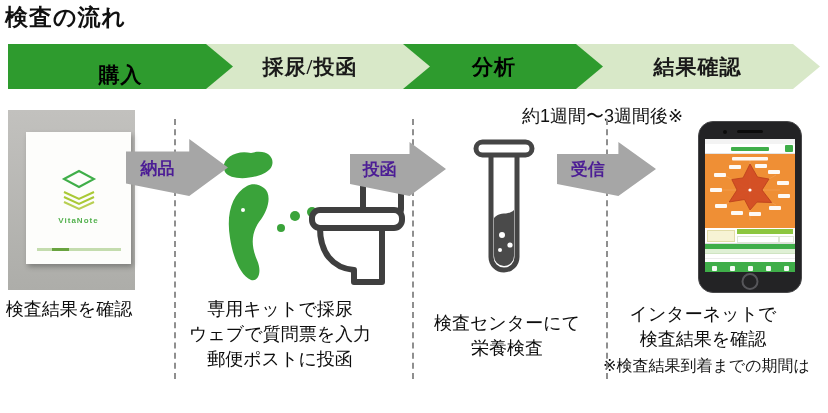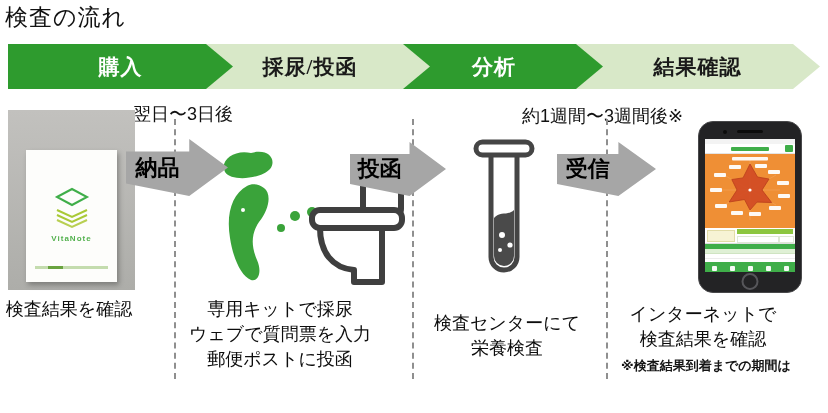--- a/index.html
+++ b/index.html
@@ -1,50 +1,50 @@
 <!DOCTYPE html>
 <html><head>
 <meta charset="utf-8">
 <style>
   html,body{margin:0;padding:0;background:#fff;}
   body{font-family:"Liberation Sans","DejaVu Sans",sans-serif;color:#111;}
   .canvas{position:relative;width:828px;height:413px;background:#fff;overflow:hidden;}
 
-  .page-title{position:absolute;left:5px;top:2px;font-size:23px;font-weight:400;letter-spacing:1px;}
+  .page-title{position:absolute;left:5px;top:2px;font-size:23px;font-weight:700;letter-spacing:1px;}
 
   
   .chev{position:absolute;top:44px;height:45px;display:flex;align-items:center;justify-content:center;
         font-size:21px;font-weight:700;letter-spacing:1px;
         clip-path:polygon(0 0, calc(100% - 27px) 0, 100% 50%, calc(100% - 27px) 100%, 0 100%);}
-  .s1{left:8px;width:225px;background:#2e9b2e;color:#ffffff;z-index:4;}
+  .s1{left:8px;width:225px;background:#2e9b2e;color:#000000;z-index:4;align-items:flex-end;}
   .s2{left:190px;width:240px;background:#d8e8c8;color:#1a1a1a;z-index:3;font-family:Liberation Serif, serif;}
-  .s3{left:385px;width:218px;background:#2e9b2e;color:#ffffff;z-index:2;}
+  .s3{left:385px;width:218px;background:#2e9b2e;color:#000000;z-index:2;}
   .s4{left:575px;width:245px;background:#d8e8c8;color:#1a1a1a;z-index:1;}
 
   .time-label{position:absolute;font-size:18px;font-weight:500;color:#111;white-space:nowrap;}
   .t1{left:133px;top:102px;}
   .t2{left:522px;top:104px;}
 
   .vdash{position:absolute;top:119px;height:260px;width:0;border-left:2px dashed #8f8f8f;z-index:1;}
   .d1{left:174px;} .d2{left:412px;} .d3{left:606px;}
 
   
   .garrow{position:absolute;background:#a6a6a6;z-index:5;
           clip-path:polygon(0 22%,62% 22%,62% 0,100% 50%,62% 100%,0 78%);}
   .a1{left:126px;top:139px;width:102px;height:57px;}
   .a2{left:350px;top:142px;width:96px;height:54px;}
   .a3{left:557px;top:142px;width:99px;height:54px;}
   .alabel{position:absolute;left:31%;top:50%;transform:translate(-50%,-50%);
-          color:#000000;font-size:22px;font-weight:600;white-space:nowrap;}
+          color:#4c1d95;font-size:17px;font-weight:600;white-space:nowrap;}
 
   
   .kit-photo{position:absolute;left:8px;top:110px;width:127px;height:180px;
              background:linear-gradient(#c2c1be,#adada9);z-index:2;}
-  .kit-box{position:absolute;left:18px;top:22px;width:91px;height:132px;background:#fdfdfb;
-           box-shadow:2px 3px 5px rgba(0,0,0,.28);margin-top:18px;}
+  .kit-box{position:absolute;left:18px;top:22px;width:105px;height:132px;background:#fdfdfb;
+           box-shadow:2px 3px 5px rgba(0,0,0,.28);}
   .kit-logo{position:absolute;left:50%;top:34px;transform:translateX(-50%);}
   .kit-brand{position:absolute;left:0;right:0;top:84px;text-align:center;font-size:8px;
              color:#53b14e;letter-spacing:1px;font-weight:600;}
   .kit-line{position:absolute;left:10%;right:10%;bottom:13px;height:3px;
             background:linear-gradient(90deg,#c4dcae 0 18%,#69a33f 18% 38%,#c4dcae 38% 100%);}
 
   .illu{position:absolute;z-index:2;}
   .illu-person{left:213px;top:148px;}
   .illu-tube{left:468px;top:137px;}
 
@@ -75,21 +75,21 @@
   .home-btn{position:absolute;left:50%;bottom:2px;transform:translateX(-50%);width:13px;height:13px;
             border:2px solid #56565a;border-radius:50%;}
 
   
   .caption{position:absolute;text-align:center;font-size:18px;font-weight:500;line-height:25px;color:#0d0d0d;white-space:nowrap;}
   .c1{left:4px;top:297px;width:130px;}
   .c2{left:180px;top:297px;width:200px;}
   .c3{left:417px;top:311px;width:180px;}
   .c4{left:613px;top:302px;width:180px;}
   .footnote{position:absolute;left:603px;top:356px;width:206px;text-align:center;
-            font-size:13px;line-height:19px;font-weight:700;color:#151515;white-space:nowrap;}
+            font-size:16px;line-height:19px;font-weight:400;color:#151515;white-space:nowrap;}
 </style>
 </head>
 <body>
 
 <div class="canvas">
 
   <div class="page-title">検査の流れ</div>
 
   <div class="chev s1">
     <span>購入</span>
@@ -97,21 +97,20 @@
   <div class="chev s2">
     <span>採尿/投函</span>
   </div>
   <div class="chev s3">
     <span>分析</span>
   </div>
   <div class="chev s4">
     <span>結果確認</span>
   </div>
 
-  <div class="time-label t1">翌日〜3日後</div>
   <div class="time-label t2">約1週間〜3週間後※</div>
 
   <div class="vdash d1"></div>
   <div class="vdash d2"></div>
   <div class="vdash d3"></div>
 
   <div class="garrow a1">
     <span class="alabel">納品</span>
   </div>
   <div class="garrow a2">

